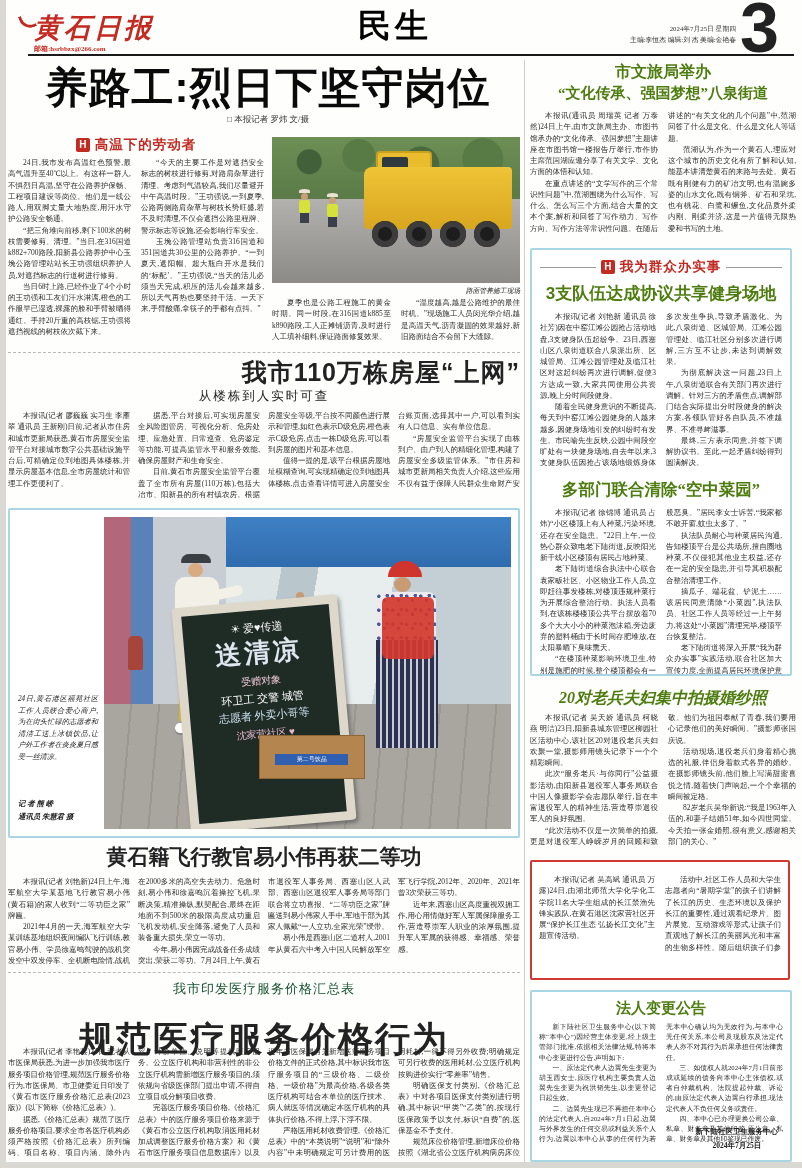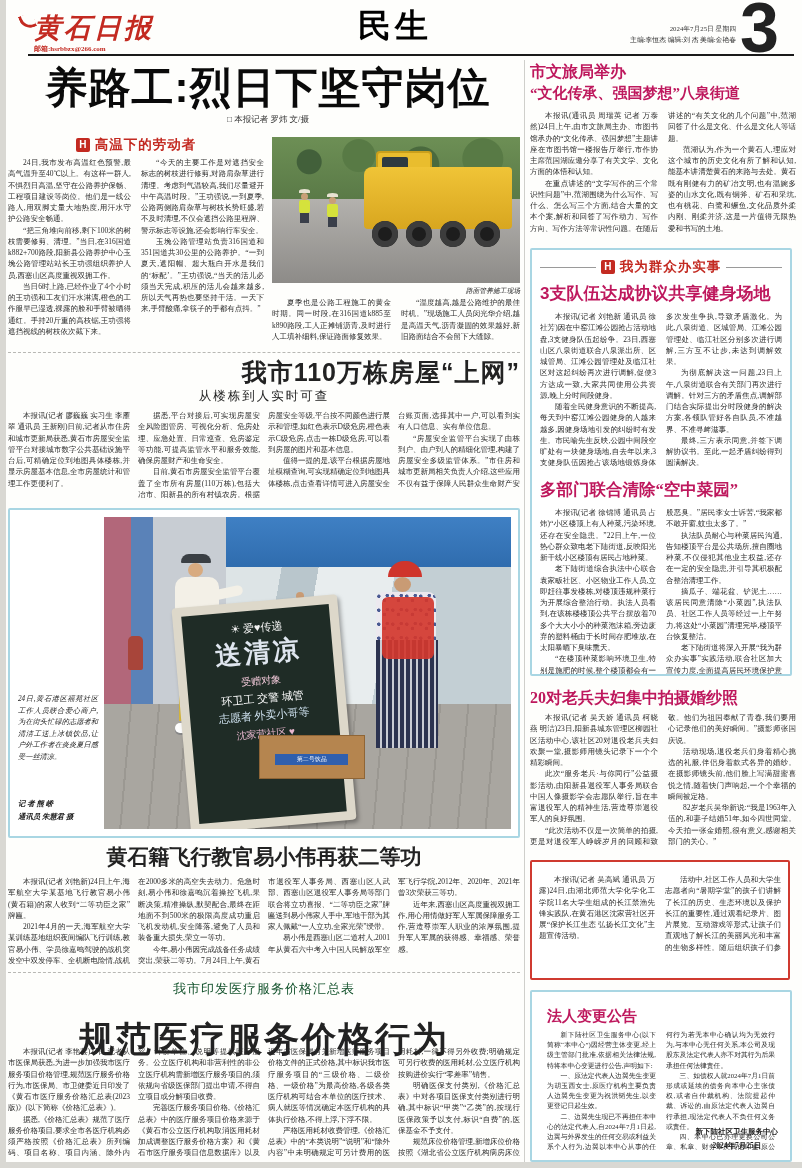--- a/index.html
+++ b/index.html
@@ -34,21 +34,21 @@
   .c4{column-count:4;column-gap:8px;}
   .small .body p,.small p{font-size:6.8px;line-height:1.5;}
   .dashed{border-top:1px dashed #b8b8b4;}
   .vrule{left:524px;top:60px;height:1102px;border-left:1px solid #cfcfcb;}
   
   .hl-housing{left:8px;top:356px;width:512px;text-align:right;font-size:25px;font-weight:900;letter-spacing:1px;}
   .hl-sub{left:8px;top:388px;width:512px;text-align:center;font-size:12.5px;color:#222;letter-spacing:2px;}
   .hl-pilot{left:8px;top:843px;width:512px;text-align:center;font-size:21px;font-weight:900;}
   .kicker{left:8px;top:980px;width:512px;text-align:center;font-size:13px;color:#14532d;letter-spacing:1px;}
   .hl-price{left:8px;top:996px;width:512px;text-align:center;font-size:35px;font-weight:900;letter-spacing:2px;margin-top:20px;}
-  .hl-r{width:266px;font-weight:900;color:#be185d;}
+  .hl-r{width:266px;text-align:center;font-weight:900;color:#4d7c0f;}
   
   .cyanbox{border:2px solid #a9d6e3;border-radius:2px;background:#fff;}
   .redbox{border:2.5px solid #cf3a30;border-radius:2px;background:#fff;}
   
   .photo-roller{left:272px;top:137px;width:248px;height:146px;overflow:hidden;background:#9c9a96;}
   .pr-trees{position:absolute;left:0;top:0;width:100%;height:62px;
     background:radial-gradient(circle at 15% 40%,#42603a 12px,transparent 13px),
                radial-gradient(circle at 35% 30%,#587a45 16px,transparent 17px),
                radial-gradient(circle at 60% 45%,#4a6a3e 18px,transparent 19px),
                radial-gradient(circle at 85% 35%,#587a45 20px,transparent 21px),
@@ -133,21 +133,21 @@
 
   <div class="abs main-headline sans">养路工:烈日下坚守岗位</div>
   <div class="abs main-byline">□ 本报记者 罗炜 文/摄</div>
 
   <div class="abs badge" style="left:8px;top:136px;width:256px;">
     <span class="h-logo">H</span>
     <span class="badge-text">高温下的劳动者</span>
   </div>
   <div class="abs body c2" style="left:8px;top:157px;width:256px;height:192px;">
       <p>24日,我市发布高温红色预警,最高气温升至40℃以上。有这样一群人,不惧烈日高温,坚守在公路养护保畅、工程项目建设等岗位。他们是一线公路人,用双脚丈量大地热度,用汗水守护公路安全畅通。</p>
-      <p>“把三角堆向前移,剩下100米的树枝需要修剪、清理。”当日,在316国道k882+700路段,阳新县公路养护中心玉堍公路管理站站长王功强组织养护人员,西塞山区高度重视双拥工作。</p>
+      <p>“把三角堆向前移,剩下100米的树枝需要修剪、清理。”当日,在316国道k882+700路段,阳新县公路养护中心玉堍公路管理站站长王功强组织养护人员,对遮挡标志的行道树进行修剪。</p>
       <p>当日6时上路,已经作业了4个小时的王功强和工友们汗水淋漓,橙色的工作服早已湿透,裸露的脸和手臂被晒得通红。手持20斤重的高枝锯,王功强将遮挡视线的树枝依次截下来。</p>
       <p>“今天的主要工作是对遮挡安全标志的树枝进行修剪,对路肩杂草进行清理。考虑到气温较高,我们尽量避开中午高温时段。”王功强说,一到夏季,公路两侧路肩杂草与树枝长势旺盛,若不及时清理,不仅会遮挡公路里程牌、警示标志等设施,还会影响行车安全。</p>
       <p>玉堍公路管理站负责316国道和351国道共30公里的公路养护。“一到夏天,遮阳帽、超大瓶白开水是我们的‘标配’。”王功强说,“当天的活儿必须当天完成,积压的活儿会越来越多,所以天气再热也要坚持干活。一天下来,手臂酸痛,拿筷子的手都有点抖。”</p>
     </div>
 
   <div class="abs photo-roller">
     <div class="pr-trees"></div>
     <div class="pr-road"></div>
     <div class="pr-cab"></div>
     <div class="pr-win"></div>
@@ -281,37 +281,37 @@
     <div class="body c2" style="height:170px;margin-top:6px;">
         <p>本报讯(记者 徐锦博 通讯员 占炜)“小区楼顶上有人种菜,污染环境,还存在安全隐患。”22日上午,一位热心群众致电老下陆街道,反映阳光新干线小区楼顶有居民占地种菜。</p>
         <p>老下陆街道综合执法中心联合袁家畈社区、小区物业工作人员,立即赶往事发楼栋,对楼顶违规种菜行为开展综合整治行动。执法人员看到,在该栋楼楼顶公共平台摆放着70多个大大小小的种菜泡沫箱,旁边废弃的塑料桶由于长时间存肥堆放,在太阳暴晒下臭味熏天。</p>
         <p>“在楼顶种菜影响环境卫生,特别是施肥的时候,整个楼顶都会有一股恶臭。”居民李女士诉苦,“我家都不敢开窗,蚊虫太多了。”</p>
         <p>执法队员耐心与种菜居民沟通,告知楼顶平台是公共场所,擅自圈地种菜,不仅侵犯其他业主权益,还存在一定的安全隐患,并引导其积极配合整治清理工作。</p>
         <p>摘瓜子、端花盆、铲泥土……该居民同意清除“小菜园”,执法队员、社区工作人员等经过一上午努力,将这处“小菜园”清理完毕,楼顶平台恢复整洁。</p>
         <p>老下陆街道将深入开展“我为群众办实事”实践活动,联合社区加大宣传力度,全面提高居民环境保护意识,动员群众参与环境整治,共同维护人居环境,落实长效管理机制,防止楼顶种菜现象回潮。</p>
       </div>
   </div>
 
-  <div class="abs hl-r" style="left:530px;top:688px;font-size:16px;">20对老兵夫妇集中拍摄婚纱照</div>
+  <div class="abs hl-r" style="left:530px;top:688px;font-size:16px;font-style:italic;">20对老兵夫妇集中拍摄婚纱照</div>
   <div class="abs body c2" style="left:530px;top:712px;width:266px;height:142px;">
       <p>本报讯(记者 吴天娇 通讯员 柯晓燕 明洁)23日,阳新县城东管理区柳园社区活动中心,该社区20对退役老兵夫妇欢聚一堂,摄影师用镜头记录下一个个精彩瞬间。</p>
       <p>此次“服务老兵·与你同行”公益摄影活动,由阳新县退役军人事务局联合中国人像摄影学会志愿队举行,旨在丰富退役军人的精神生活,营造尊崇退役军人的良好氛围。</p>
       <p>“此次活动不仅是一次简单的拍摄,更是对退役军人峥嵘岁月的回顾和致敬。他们为祖国奉献了青春,我们要用心记录他们的美好瞬间。”摄影师张国庆说。</p>
       <p>活动现场,退役老兵们身着精心挑选的礼服,伴侣身着款式各异的婚纱。在摄影师镜头前,他们脸上写满甜蜜喜悦之情,随着快门声响起,一个个幸福的瞬间被定格。</p>
       <p>82岁老兵吴华新说:“我是1963年入伍的,和妻子结婚51年,如今四世同堂。今天拍一张金婚照,很有意义,感谢相关部门的关心。”</p>
     </div>
 
   <div class="abs redbox" style="left:530px;top:860px;width:260px;height:120px;padding:7px;box-sizing:border-box;">
     <div class="body c2" style="height:86px;margin-top:5px;">
         <p>本报讯(记者 吴高斌 通讯员 万露)24日,由湖北师范大学化学化工学院11名大学生组成的长江禁渔先锋实践队,在黄石港区沈家营社区开展“保护长江生态 弘扬长江文化”主题宣传活动。</p>
         <p>活动中,社区工作人员和大学生志愿者向“暑期学堂”的孩子们讲解了长江的历史、生态环境以及保护长江的重要性,通过观看纪录片、图片展览、互动游戏等形式,让孩子们直观地了解长江的美丽风光和丰富的生物多样性。随后组织孩子们参加长江环保志愿服务活动,捡拾江边垃圾。</p>
       </div>
   </div>
 
-  <div class="abs cyanbox small" style="left:530px;top:990px;width:262px;height:172px;padding:15px;box-sizing:border-box;">
+  <div class="abs cyanbox small" style="left:530px;top:990px;width:262px;height:172px;padding:7px;box-sizing:border-box;">
     <div class="hl-r" style="position:static;width:auto;font-size:15px;">法人变更公告</div>
     <div class="body c2" style="height:128px;margin-top:4px;">
         <p>新下陆社区卫生服务中心(以下简称“本中心”)因经营主体变更,经上级主管部门批准,依据相关法律法规,特将本中心变更进行公告,声明如下:</p>
         <p>一、原法定代表人边翼先生变更为胡玉西女士,原医疗机构主要负责人边翼先生变更为祝洪韬先生,以变更登记日起生效。</p>
         <p>二、边翼先生现已不再担任本中心的法定代表人,自2024年7月1日起,边翼与外界发生的任何交易或利益关系个人行为,边翼以本中心从事的任何行为若无本中心确认均为无效行为,与本中心无任何关系,本公司及现股东及法定代表人亦不对其行为后果承担任何法律责任。</p>
         <p>三、如债权人就2024年7月1日前形成或延续的债务向本中心主张债权,或者自仲裁机构、法院提起仲裁、诉讼的,由原法定代表人边翼自行承担,现法定代表人不负任何义务或责任。</p>
         <p>四、本中心已办理更换公司公章、私章、财务章及其他印鉴,原公章、私章、财务章及其他印鉴现已作废。</p>
       </div>
     <div class="sign">
       <div>新下陆社区卫生服务中心</div>

